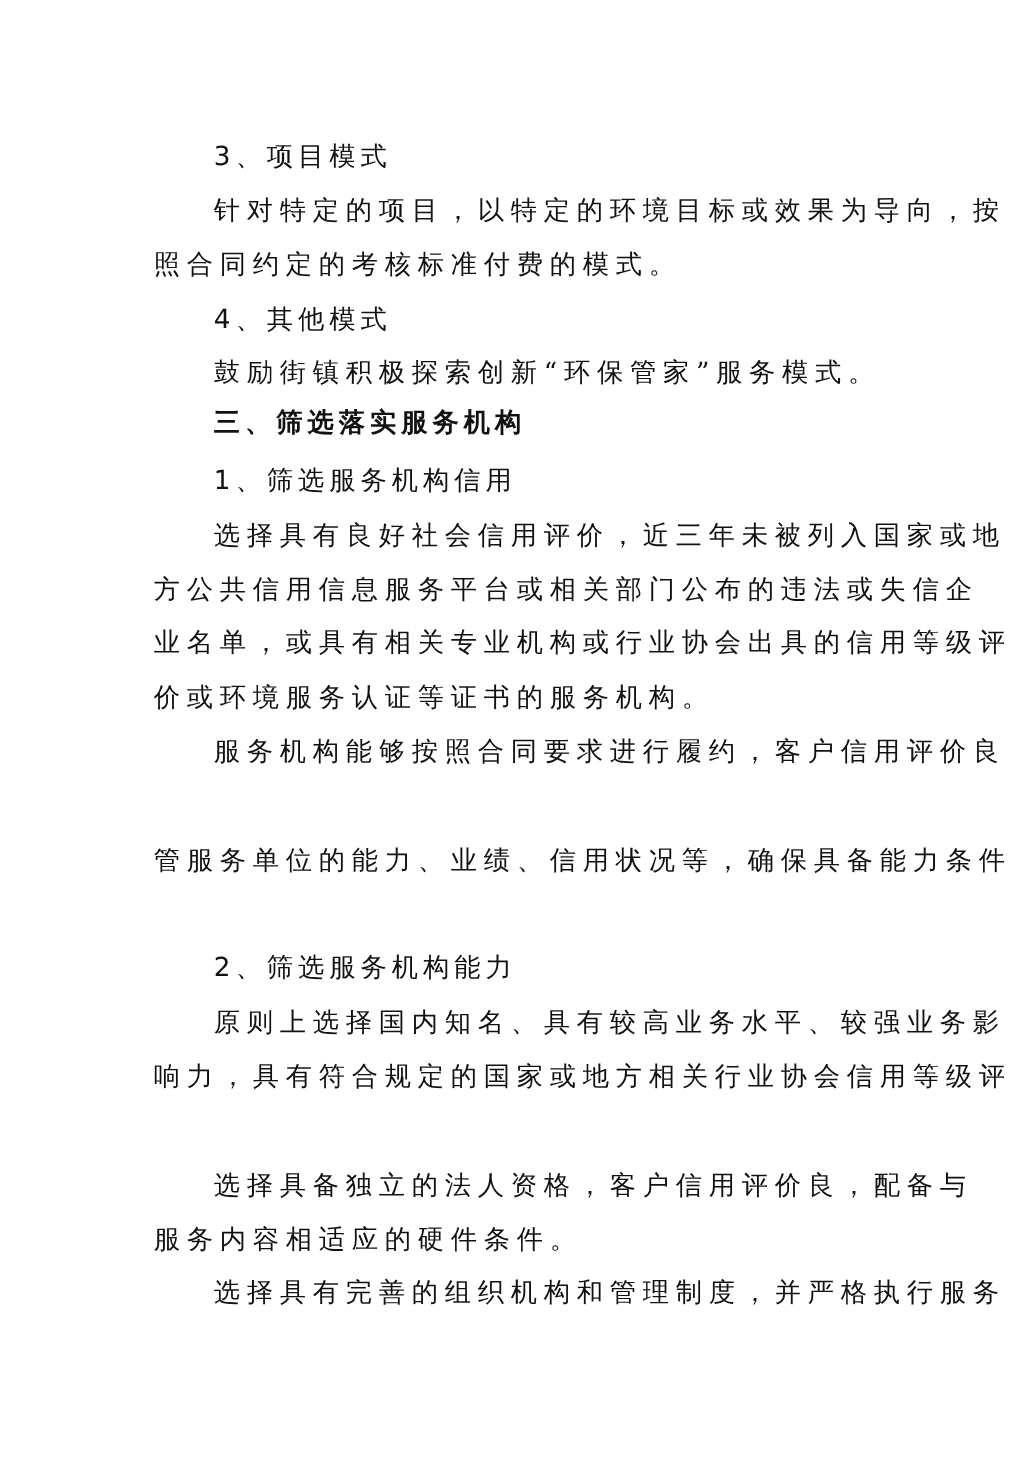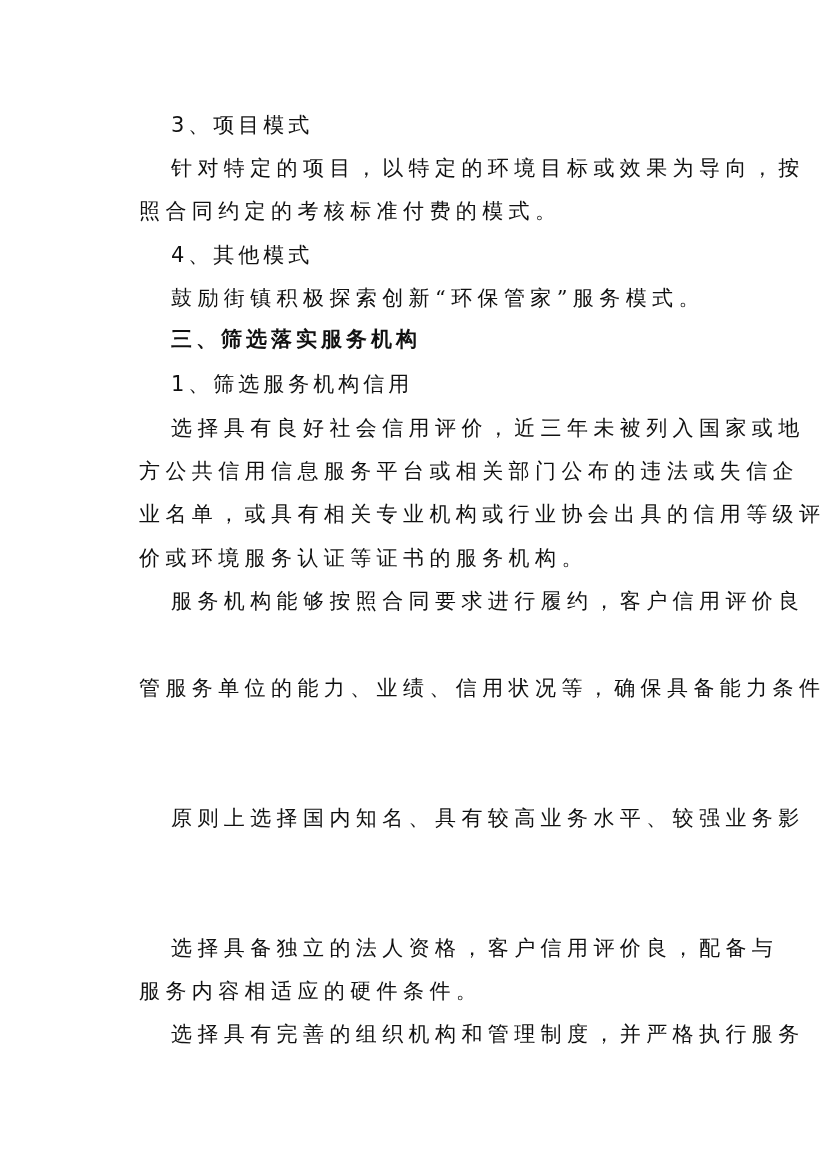--- a/index.html
+++ b/index.html
@@ -2,21 +2,21 @@
 <html><head>
 <meta charset="utf-8">
 <style>
   html, body { margin: 0; padding: 0; background: #ffffff; }
   body { width: 826px; height: 1169px; position: relative; overflow: hidden; }
   .page {
     position: absolute; left: 0; top: 0; width: 826px; height: 890px; background: #ffffff;
   }
   .line {
     position: absolute;
-    left: 139px;
+    left: 123px;
     width: 582px;
     font-family: "DejaVu Serif", "Liberation Serif", serif;
     font-size: 21px;
     color: #111111;
     white-space: nowrap;
     letter-spacing: 5.4px;
     line-height: 30px;
   }
   .indent { left: 171px; }
   .heading { font-family: Liberation Mono, monospace; font-weight: bold; letter-spacing: 4px; }
@@ -32,17 +32,19 @@
   <div class="line indent sub" style="top:240px">4、其他模式</div>
   <div class="line indent" style="top:283px">鼓励街镇积极探索创新“环保管家”服务模式。</div>
   <div class="line indent heading" style="top:326px">三、筛选落实服务机构</div>
   <div class="line indent sub" style="top:369px">1、筛选服务机构信用</div>
   <div class="line indent" style="top:413px">选择具有良好社会信用评价，近三年未被列入国家或地</div>
   <div class="line" style="top:456px">方公共信用信息服务平台或相关部门公布的违法或失信企</div>
   <div class="line" style="top:499px">业名单，或具有相关专业机构或行业协会出具的信用等级评</div>
   <div class="line" style="top:543px">价或环境服务认证等证书的服务机构。</div>
   <div class="line indent" style="top:586px">服务机构能够按照合同要求进行履约，客户信用评价良</div>
   <div class="line" style="top:673px">管服务单位的能力、业绩、信用状况等，确保具备能力条件</div>
+  <div class="line indent sub" style="top:759px">2、筛选服务机构能力</div>
   <div class="line indent" style="top:803px">原则上选择国内知名、具有较高业务水平、较强业务影</div>
+  <div class="line" style="top:846px">响力，具有符合规定的国家或地方相关行业协会信用等级评</div>
   <div class="line indent" style="top:933px">选择具备独立的法人资格，客户信用评价良，配备与</div>
   <div class="line" style="top:976px">服务内容相适应的硬件条件。</div>
   <div class="line indent" style="top:1019px">选择具有完善的组织机构和管理制度，并严格执行服务</div>
 </div>
 
 </body></html>

